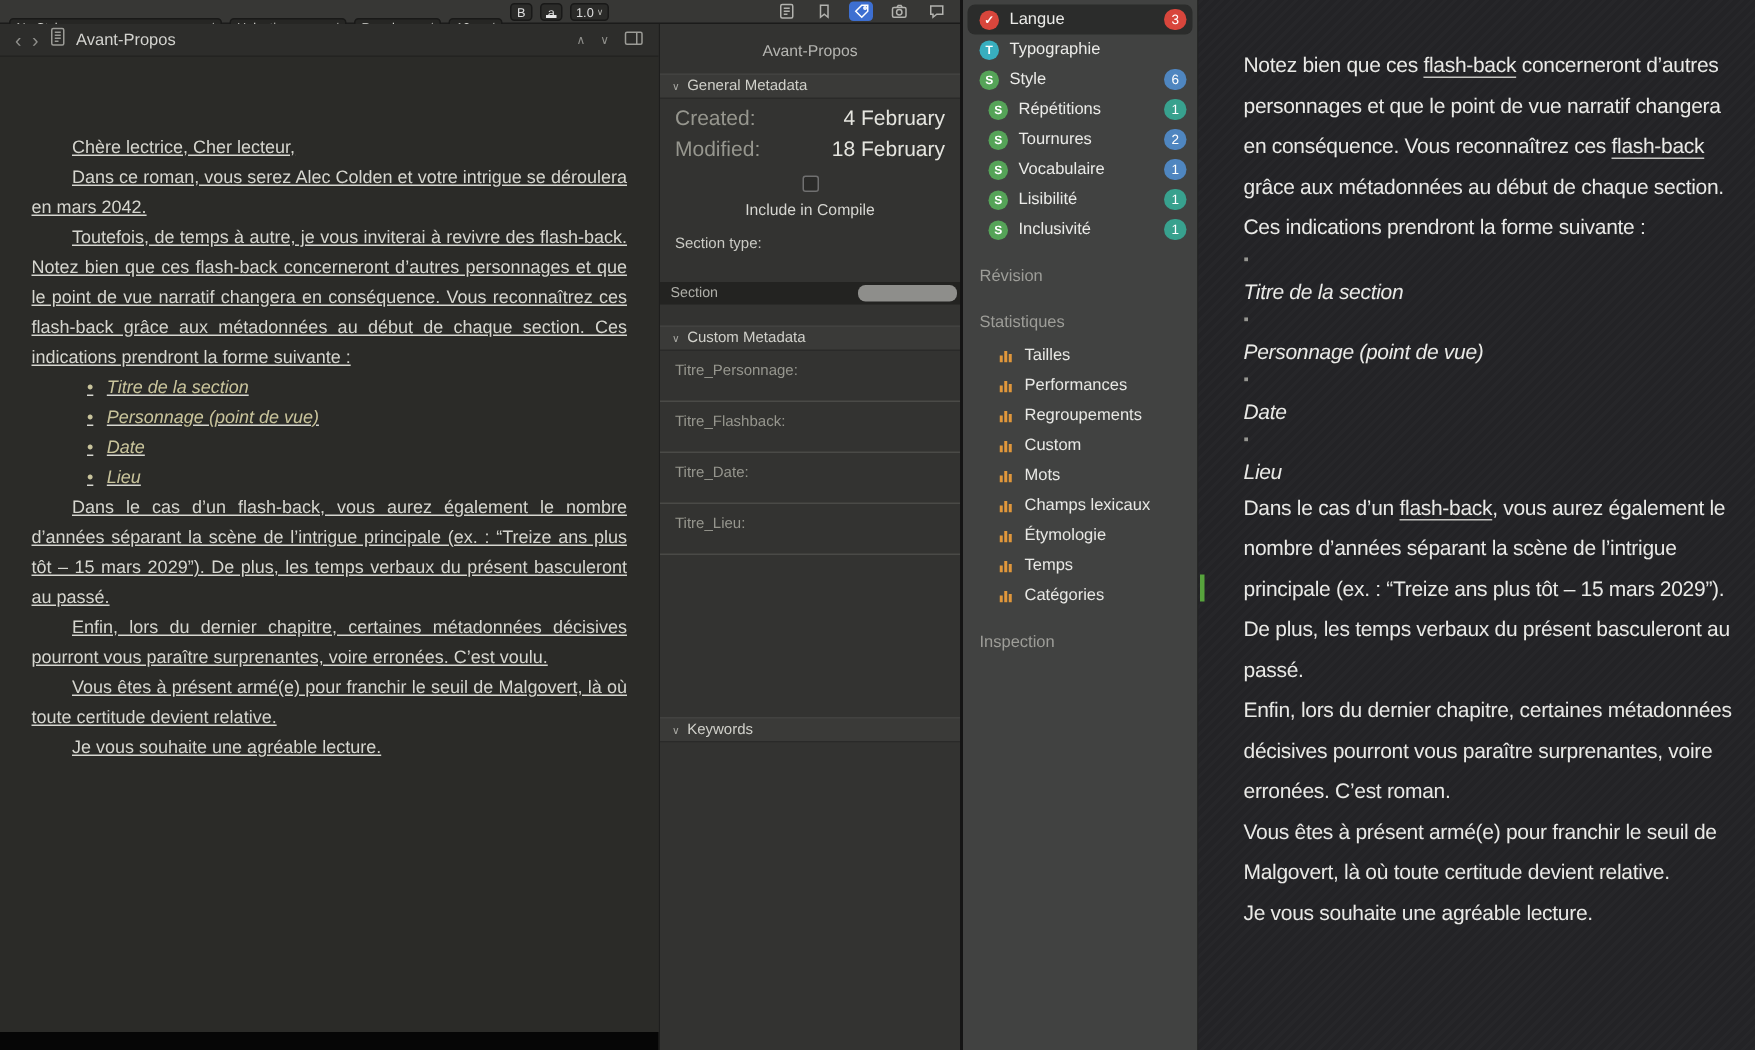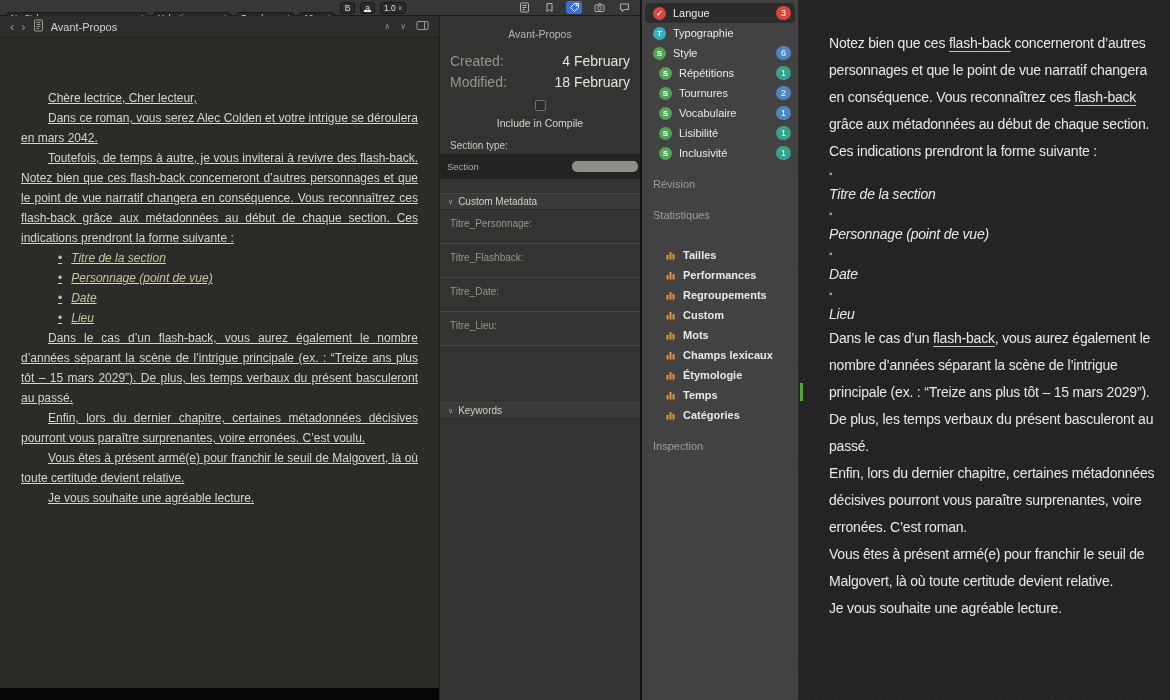--- a/index.html
+++ b/index.html
@@ -51,41 +51,41 @@
   .insp-section { display:flex; align-items:center; gap:5px; background:#3a3a38;
                   border-top:1px solid #424240; border-bottom:1px solid #2a2a29;
                   color:#d0d0ca; font-size:10px; height:17px; padding:0 8px; flex:0 0 auto; }
   .insp-chevron { font-size:7px; color:#a8a8a3; }
   .meta-row { display:flex; justify-content:space-between; padding:4px 10px 1px; font-size:14px; }
   .meta-label { color:#96968e; }
   .meta-value { color:#e5e5df; text-align:right; }
   .compile-row { display:flex; align-items:center; gap:6px; padding:9px 10px 5px;flex-direction:column; }
   .checkbox { width:11px; height:11px; background:#2b2b29; border:1px solid #707070; border-radius:2px; }
   .compile-label { color:#d6d6d1; font-size:10.5px; }
-  .sectype-label { color:#c9c9c3; font-size:10px; padding:6px 10px 3px; }
-  .sectype-bar { height:25px; background:#232321; display:flex; align-items:center; padding-left:7px; }
+  .sectype-label { color:#c9c9c3; font-size:10px; padding:6px 10px 20px; }
+  .sectype-bar { height:15px; background:#232321; display:flex; align-items:center; padding-left:7px; }
   .sectype-value { color:#aeaea8; font-size:9.5px; }
   .sectype-pill { margin-left:auto; margin-right:2px; width:66px; height:11px; background:#8e8e8b; border-radius:5px; }
   .cm-header { margin-top:14px; }
   .cm-label { color:#96968e; font-size:10px; padding:8px 10px 2px; }
   .cm-input { height:13px; border-bottom:1px solid #4a4a47; color:#e5e5df; font-size:10px; padding:0 10px; }
-  .kw-header { margin-top:56px; }
+  .kw-header { margin-top:108px; }
 
   
   .antidote { flex:1; display:flex; min-width:0; border-left:2px solid #141414; }
   .nav-col { width:157px; flex:0 0 auto; background:#414241; border-right:1px solid #262726; padding-top:3px; }
   .nav-row { height:20px; display:flex; align-items:center; padding:0 7px 0 11px; font-size:11px; color:#ebebe8; }
   .nav-row.sub { padding-left:17px; }
   .nav-row.selected { background:#2b2c2b; border-radius:5px; margin:0 3px; padding-left:8px; padding-right:4px; }
   .nav-icon { width:13px; height:13px; border-radius:50%; flex:0 0 auto; display:flex; align-items:center;
               justify-content:center; color:#fff; font-size:8px; font-weight:bold; margin-right:7px; }
   .nav-badge { margin-left:auto; min-width:15px; height:14px; border-radius:7px; display:flex; align-items:center;
                justify-content:center; color:#fff; font-size:9px; padding:0 3px; }
   .nav-section { height:20px; display:flex; align-items:center; padding-left:11px; color:#9d9d98; font-size:11px; margin-top:11px; }
-  .nav-stats { margin-top:20px;font-weight:bold; }
+  .nav-stats { margin-top:2px; }
   .nav-stat { height:20px; display:flex; align-items:center; gap:7px; padding-left:24px; color:#e8e8e5; font-size:11px; }
 
   .text-col { flex:1; position:relative; overflow:hidden; padding:30px 0 0 30px;
               color:#e9e9e6; font-size:14px; letter-spacing:-0.2px;
               background:
                 repeating-linear-gradient(315deg, rgba(255,255,255,0.015) 0 2px, rgba(0,0,0,0) 2px 5px),
                 #232326; }
   .ant-line { white-space:nowrap; line-height:27px; position:relative; }
   .ant-line.bullet { line-height:18px; font-size:10px; color:#979792; }
   .ant-line.italic { line-height:22px; font-style:italic; }
@@ -221,20 +221,24 @@
             <p class="ed-p">Enfin, lors du dernier chapitre, certaines métadonnées décisives pourront vous paraître surprenantes, voire erronées. C’est voulu.</p>
             <p class="ed-p">Vous êtes à présent armé(e) pour franchir le seuil de Malgovert, là où toute certitude devient relative.</p>
             <p class="ed-p">Je vous souhaite une agréable lecture.</p>
           </div>
         <div class="editor-footer"></div>
       </div>
 
       <div class="inspector-col">
         <div class="insp-title">Avant-Propos</div>
 
+        <div class="insp-section">
+          <span class="insp-chevron">∨</span>
+          <span>General Metadata</span>
+        </div>
 
         <div class="meta-row">
           <span class="meta-label">Created:</span>
           <span class="meta-value">4 February</span>
         </div>
         <div class="meta-row">
           <span class="meta-label">Modified:</span>
           <span class="meta-value">18 February</span>
         </div>
 

